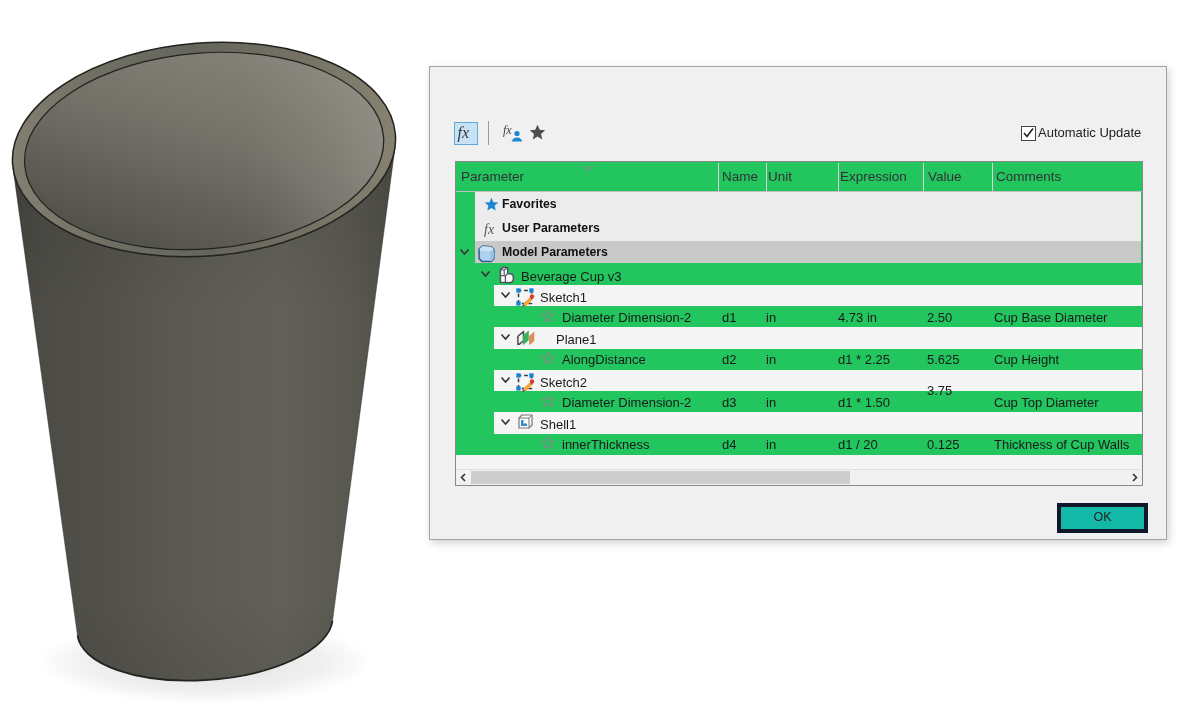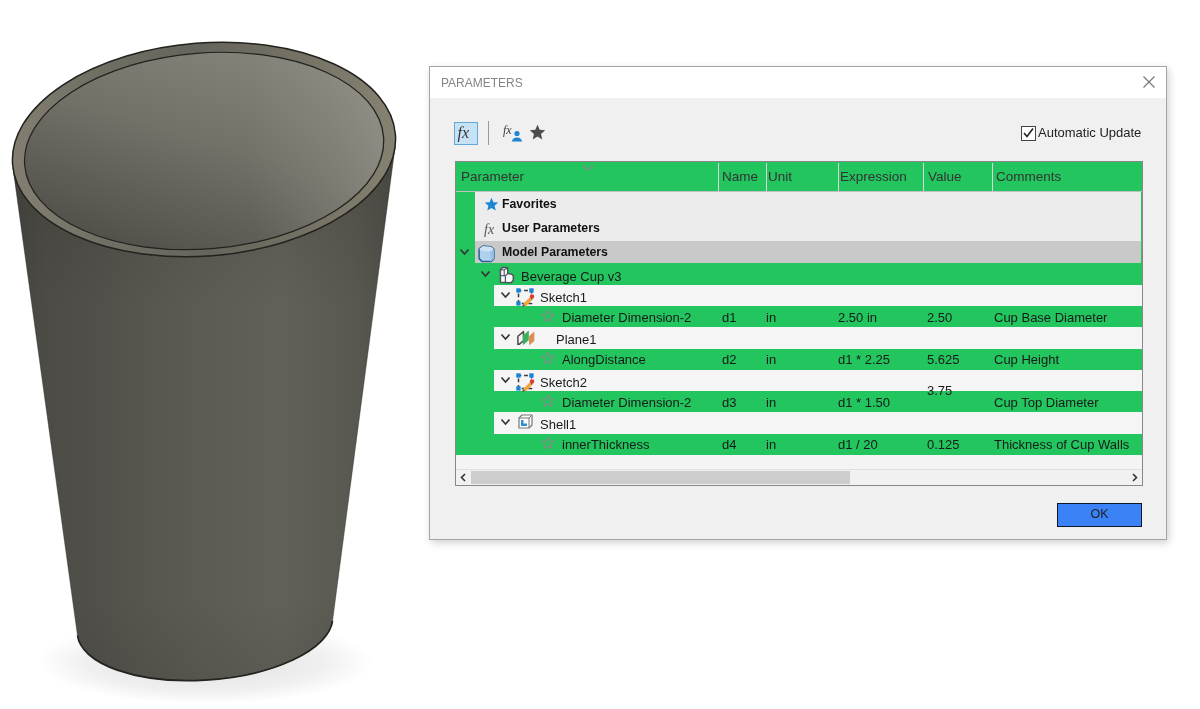--- a/index.html
+++ b/index.html
@@ -26,22 +26,22 @@
   #tbl{position:absolute;left:25px;top:94px;width:686px;height:323px;background:#22c55e;border:1px solid #888;}
   .hcell{position:absolute;top:0;height:29px;line-height:29px;font-size:13.5px;color:#333;}
   .vsep{position:absolute;top:1px;height:28px;width:1px;background:#d8d8d8;}
   #hdrline{position:absolute;left:0;top:29px;width:100%;height:1px;background:#c0c0c0;}
   .row{position:absolute;left:0;width:100%;}
   .rtxt{position:absolute;font-size:13px;color:#1a1a1a;white-space:nowrap;}
   .gtxt{position:absolute;font-size:12.3px;color:#111;font-weight:bold;white-space:nowrap;}
   
   #hscroll{position:absolute;left:0;top:307px;width:100%;height:15px;background:#f1f1f1;border-top:1px solid #e0e0e0;}
   #hthumb{position:absolute;left:15px;top:1px;width:379px;height:13px;background:#cdcdcd;}
-  #okbtn{position:absolute;left:627px;top:436px;width:83px;height:22px;background:#3b82f6;
-    border:1px solid #0f172a;font-size:12.5px;color:#222;text-align:center;line-height:21px;}
+  #okbtn{position:absolute;left:627px;top:436px;width:83px;height:22px;background:#14b8a6;
+    border:4px solid #0f172a;font-size:12.5px;color:#222;text-align:center;line-height:21px;}
 </style>
 </head>
 <body>
 <div id="stage">
 
   <svg class="abs" style="left:0;top:0" width="430" height="709" viewBox="0 0 430 709">
     <defs>
       <linearGradient id="bodyg" x1="0" y1="0" x2="1" y2="0">
         <stop offset="0" stop-color="#454440"></stop>
         <stop offset="0.08" stop-color="#4c4b45"></stop>
@@ -86,26 +86,20 @@
     <path d="M 12.96,168 L 77.48,635.5 A 128,55 -4 0 0 332.54,620.9 L 395.07,147 A 192,106.5 -4.5 0 1 12.96,168 Z" fill="url(#bodyv)"></path>
     <path d="M 77.48,635.5 A 128,55 -4 0 0 332.54,620.9" fill="none" stroke="#23231f" stroke-width="1.7"></path>
     <g transform="rotate(-4.5 204 149.5)">
       <ellipse cx="204" cy="149.5" rx="192" ry="106.5" fill="url(#rimg)" stroke="#22221e" stroke-width="1.5"></ellipse>
       <ellipse cx="204" cy="151" rx="180" ry="98" fill="url(#inng)" stroke="#22221e" stroke-width="1.2"></ellipse>
       <ellipse cx="204" cy="151" rx="179" ry="97" fill="url(#innh)"></ellipse>
     </g>
   </svg>
 
   <div id="dlg">
-    <div id="titlebar">
-      <span id="titletext">PARAMETERS</span>
-      <svg id="closex" width="16" height="16" viewBox="0 0 16 16">
-        <path d="M2.5,2.5 L13.5,13.5 M13.5,2.5 L2.5,13.5" stroke="#777" stroke-width="1.2" fill="none"></path>
-      </svg>
-    </div>
 
     <div id="fxbtn"></div>
     <svg class="abs" style="left:24px;top:54px" width="24" height="23" viewBox="0 0 24 23">
       <text x="3.5" y="17" font-size="16" font-style="italic" font-family="Liberation Serif, serif" fill="#333">fx</text>
     </svg>
     <div id="sep1"></div>
     <svg class="abs" style="left:72px;top:54px" width="26" height="26" viewBox="0 0 26 26">
       <text x="1" y="13" font-size="12" font-style="italic" font-family="Liberation Serif, serif" fill="#3d3d3d">fx</text>
       <circle cx="15" cy="12.5" r="2.6" fill="#1c86d2"></circle>
       <path d="M 9.8,20.5 A 5.4,5.4 0 0 1 20.2,20.5 Z" fill="#1c86d2"></path>
@@ -197,21 +191,21 @@
           <circle cx="16" cy="8.5" r="2.2" fill="#e03a2f"></circle>
         </svg>
         <span class="rtxt" style="left:84px;top:128px">Sketch1</span>
 
         <svg class="abs" style="left:85px;top:147px" width="14" height="14" viewBox="0 0 15 15">
           <path d="M7.5,1.2 L9.3,5.4 L13.9,5.8 L10.4,8.8 L11.5,13.3 L7.5,10.9 L3.5,13.3 L4.6,8.8 L1.1,5.8 L5.7,5.4 Z" fill="none" stroke="#888" stroke-width="1.1"></path>
         </svg>
         <span class="rtxt" style="left:106px;top:148px">Diameter Dimension-2</span>
         <span class="rtxt" style="left:266px;top:148px">d1</span>
         <span class="rtxt" style="left:310px;top:148px">in</span>
-        <span class="rtxt" style="left:382px;top:148px">2.50 in</span>
+        <span class="rtxt" style="left:382px;top:148px">4.73 in</span>
         <span class="rtxt" style="left:471px;top:148px">2.50</span>
         <span class="rtxt" style="left:538px;top:148px">Cup Base Diameter</span>
 
         <svg class="abs" style="left:44px;top:171px" width="11" height="8" viewBox="0 0 11 8">
           <path d="M1.5,1.5 L5.5,6 L9.5,1.5" stroke="#333" stroke-width="1.6" fill="none"></path>
         </svg>
         <svg class="abs" style="left:61px;top:166px" width="18" height="17" viewBox="0 0 18 17">
           <path d="M0.9,8.3 L6.5,3.6 L6.5,12.7 L0.9,17.4 Z" fill="#f4f4f4" stroke="#4a4a4a" stroke-width="1.5" stroke-linejoin="round"></path>
           <path d="M5.9,7.6 L11.8,2.6 L11.8,12.2 L5.9,17.2 Z" fill="#3cb05f"></path>
           <path d="M12.1,8 L17.3,3.6 L17.3,13 L12.1,17.4 Z" fill="#dd8e54"></path>

